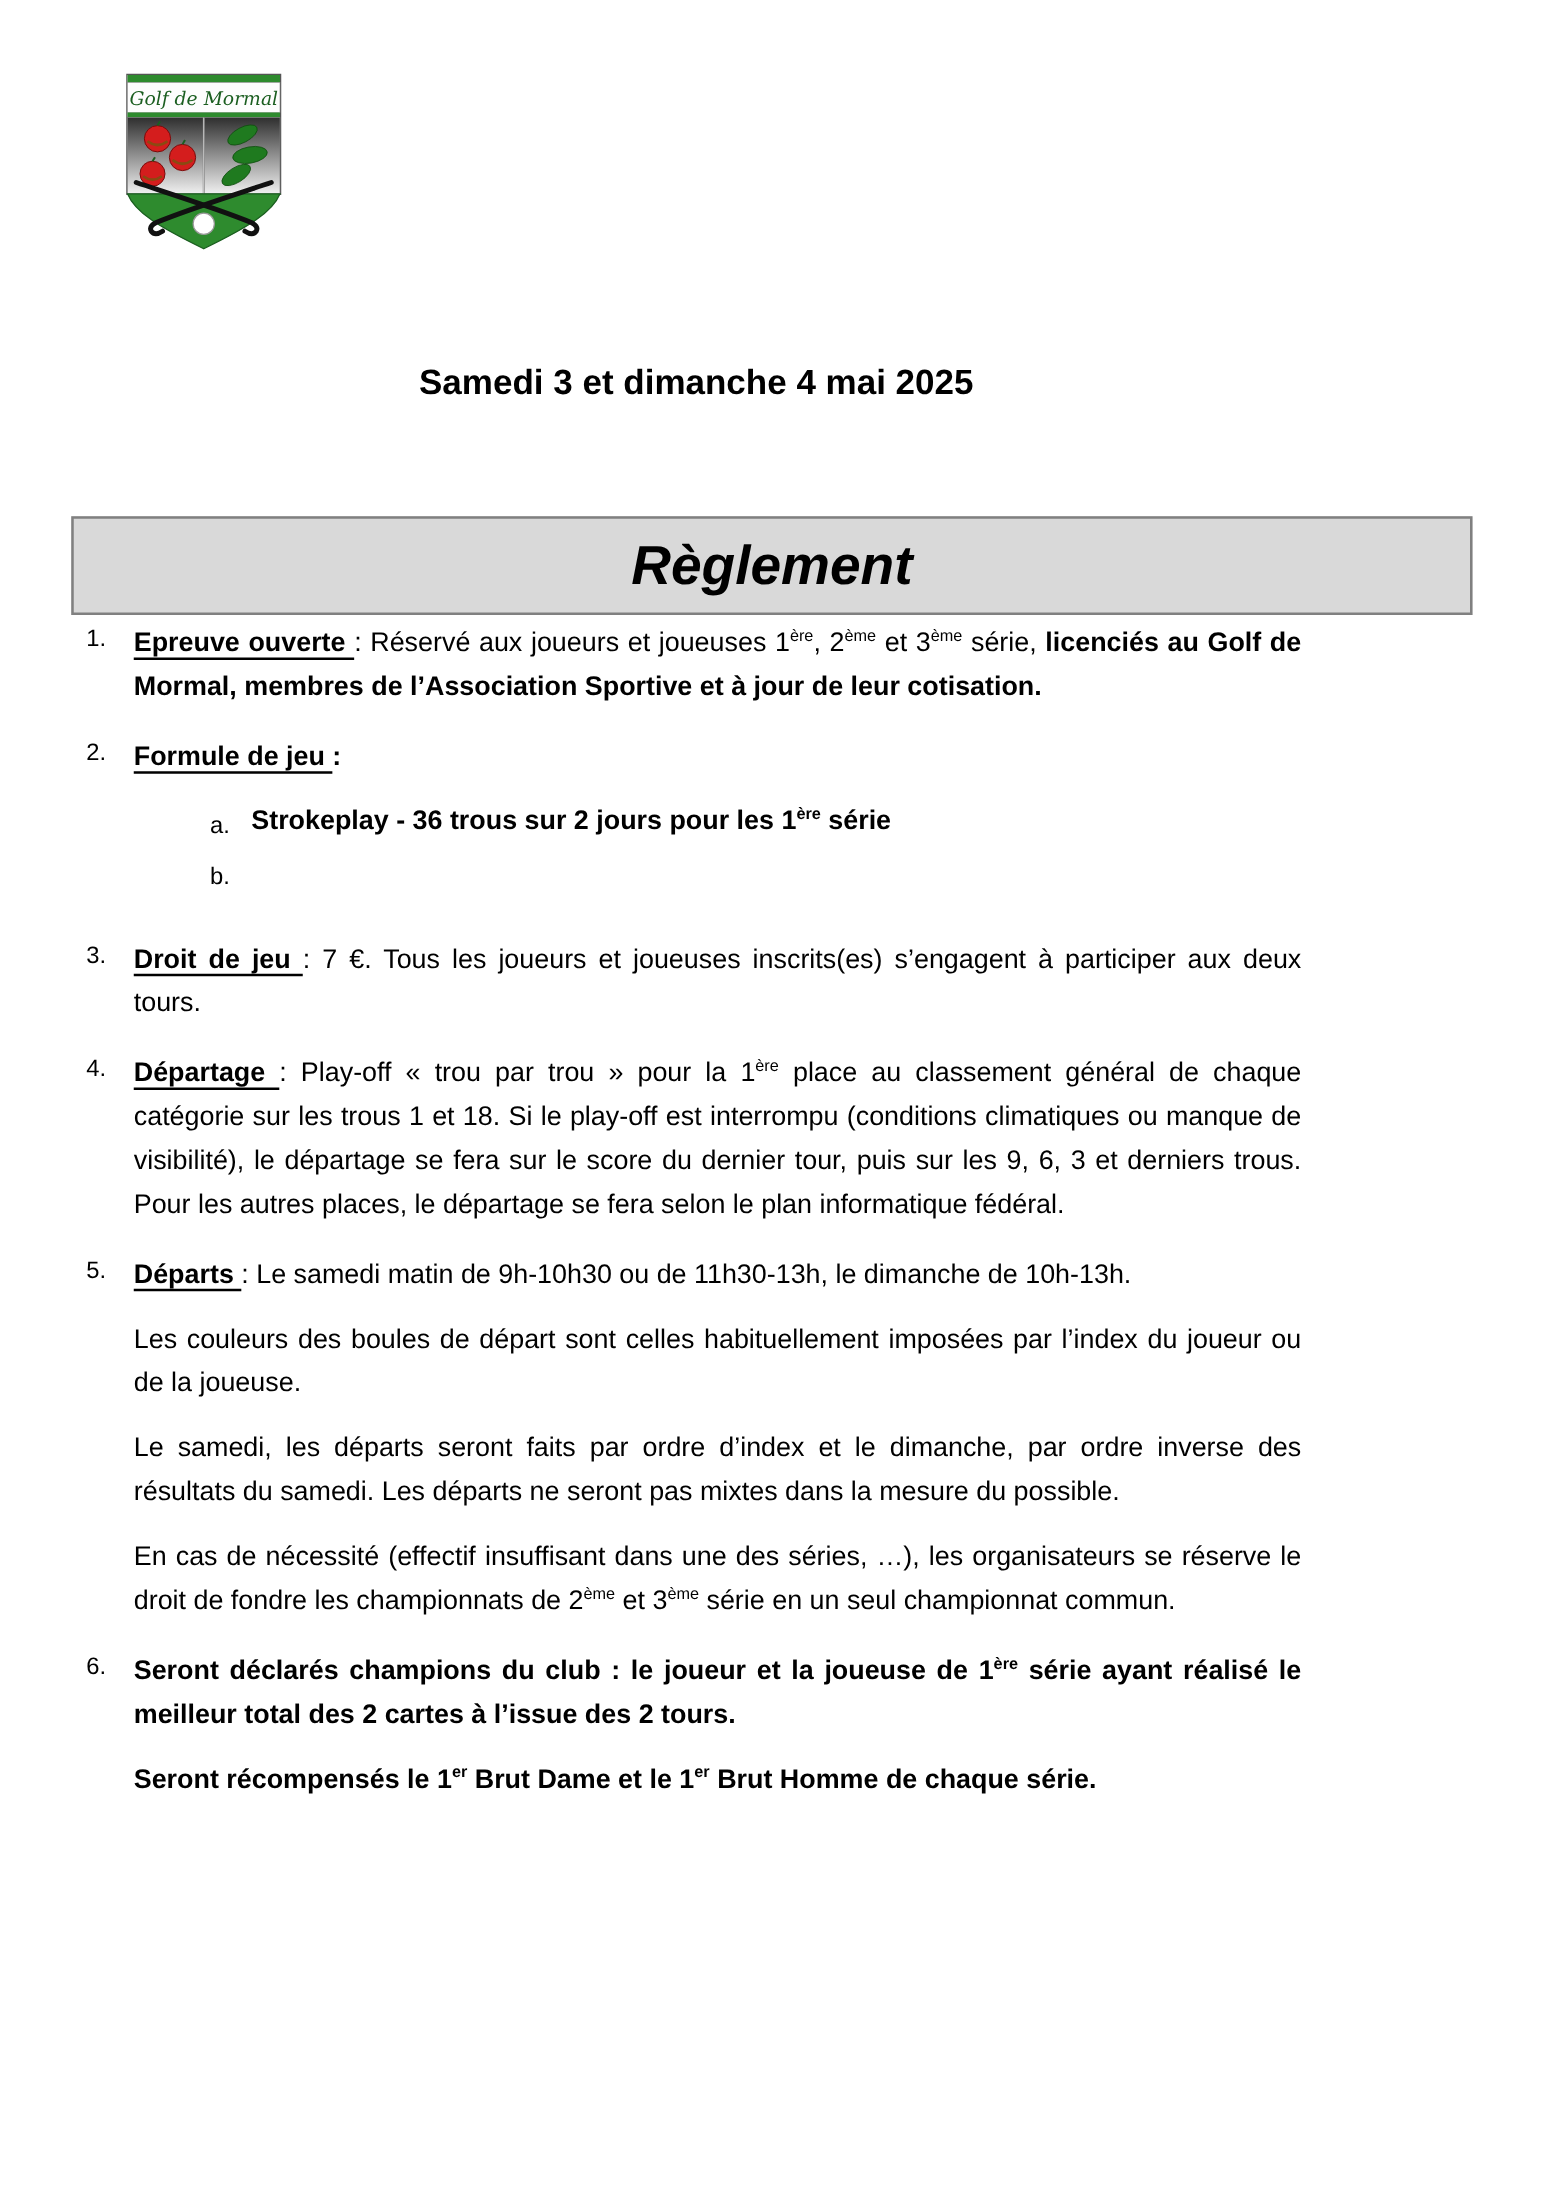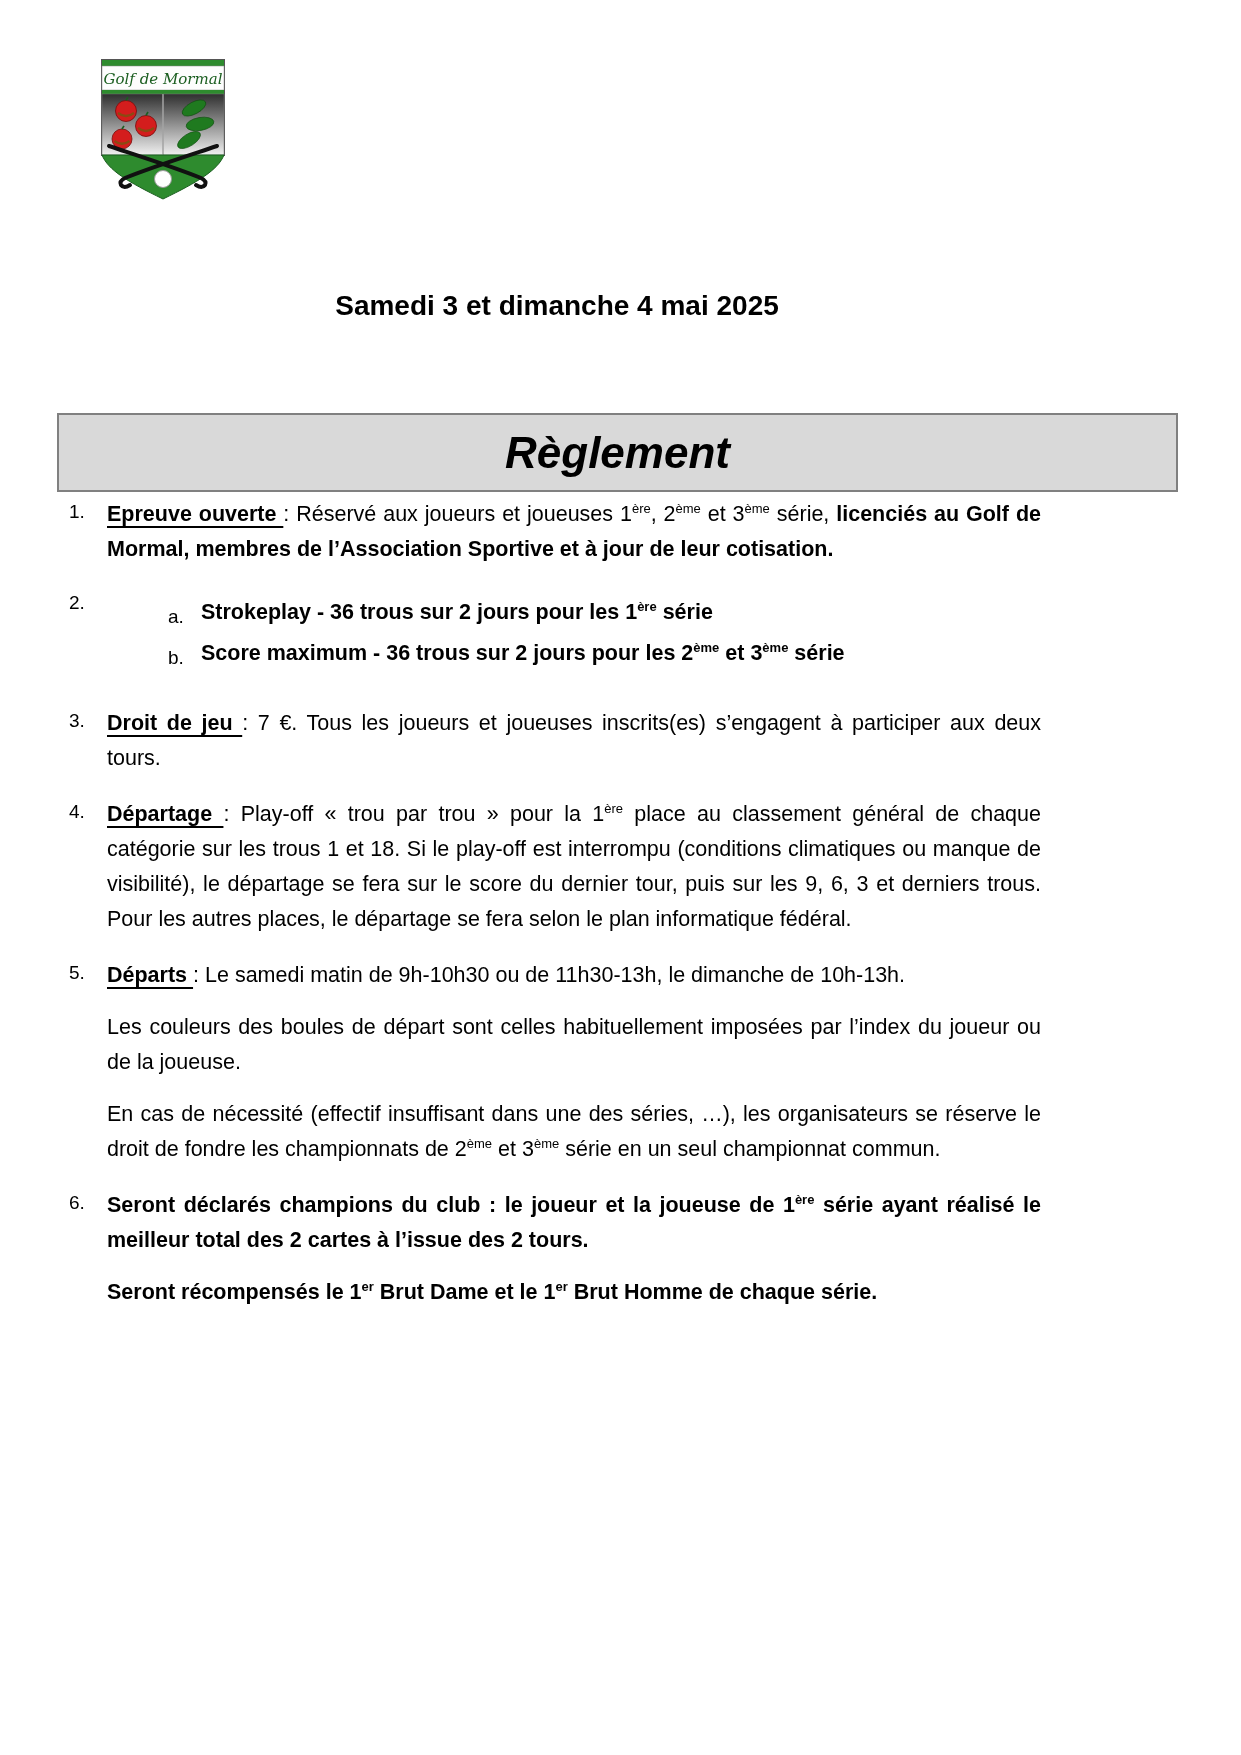--- a/index.html
+++ b/index.html
@@ -116,28 +116,28 @@
   <div class="rules" id="rules">
       <div class="rule">
         <div class="num">1.</div>
         <div class="rule-body">
           <p class="just"><span class="b u">Epreuve ouverte </span><span>: Réservé aux joueurs et joueuses 1</span><sup>ère</sup><span>, 2</span><sup>ème</sup><span> et 3</span><sup>ème</sup><span> série, </span><span class="b">licenciés au Golf de Mormal, membres de l’Association Sportive et à jour de leur cotisation.</span></p>
         </div>
       </div>
       <div class="rule">
         <div class="num">2.</div>
         <div class="rule-body">
+          <p><span class="b u">Formule de jeu </span><span class="b">:</span></p>
           <div class="sublist">
             <div class="subitem">
               <div class="submarker">a.</div>
               <div class="subtext"><span class="b">Strokeplay - 36 trous sur 2 jours pour les 1</span><sup class="b">ère</sup><span class="b"> série</span></div>
             </div>
             <div class="subitem">
               <div class="submarker">b.</div>
-              <div class="subtext"><span class="b">Score maximum  - 36 trous sur 2 jours pour les 2</span><sup class="b">ème</sup><span class="b"> et 3</span><sup class="b">ème</sup><span class="b"> série</span></div>
             </div>
           </div>
         </div>
       </div>
       <div class="rule">
         <div class="num">3.</div>
         <div class="rule-body">
           <p class="just"><span class="b u">Droit de jeu </span><span>: 7 €. Tous les joueurs et joueuses inscrits(es) s’engagent à participer aux deux tours.</span></p>
         </div>
       </div>
@@ -145,20 +145,21 @@
         <div class="num">4.</div>
         <div class="rule-body">
           <p class="just"><span class="b u">Départage </span><span>:  Play-off « trou par trou » pour la 1</span><sup>ère</sup><span> place au classement général de chaque catégorie sur les trous 1 et 18. Si le play-off est interrompu (conditions climatiques ou manque de visibilité), le départage se fera sur le score du dernier tour, puis sur les 9, 6, 3 et derniers trous. Pour les autres places, le départage se fera selon le plan informatique fédéral.</span></p>
         </div>
       </div>
       <div class="rule">
         <div class="num">5.</div>
         <div class="rule-body">
           <p><span class="b u">Départs </span><span>: Le samedi matin de 9h-10h30 ou de 11h30-13h, le dimanche de 10h-13h.</span></p>
           <p class="just"><span>Les couleurs des boules de départ sont celles habituellement imposées par l’index du joueur ou de la joueuse.</span></p>
+          <p class="just"><span>Le samedi, les départs seront faits par ordre d’index et le dimanche, par ordre inverse des résultats du samedi. Les départs ne seront pas mixtes dans la mesure du possible.</span></p>
           <p class="just"><span>En cas de nécessité (effectif insuffisant dans une des séries, …), les organisateurs se réserve le droit de fondre les championnats de 2</span><sup>ème</sup><span> et 3</span><sup>ème</sup><span> série en un seul championnat commun.</span></p>
         </div>
       </div>
       <div class="rule">
         <div class="num">6.</div>
         <div class="rule-body">
           <p class="just"><span class="b">Seront déclarés champions du club : le joueur et la joueuse de 1</span><sup class="b">ère</sup><span class="b"> série ayant réalisé le meilleur total des 2 cartes à l’issue des 2 tours.</span></p>
           <p><span class="b">Seront récompensés le 1</span><sup class="b">er</sup><span class="b"> Brut Dame et le 1</span><sup class="b">er</sup><span class="b"> Brut Homme de chaque série.</span></p>
         </div>
       </div>

